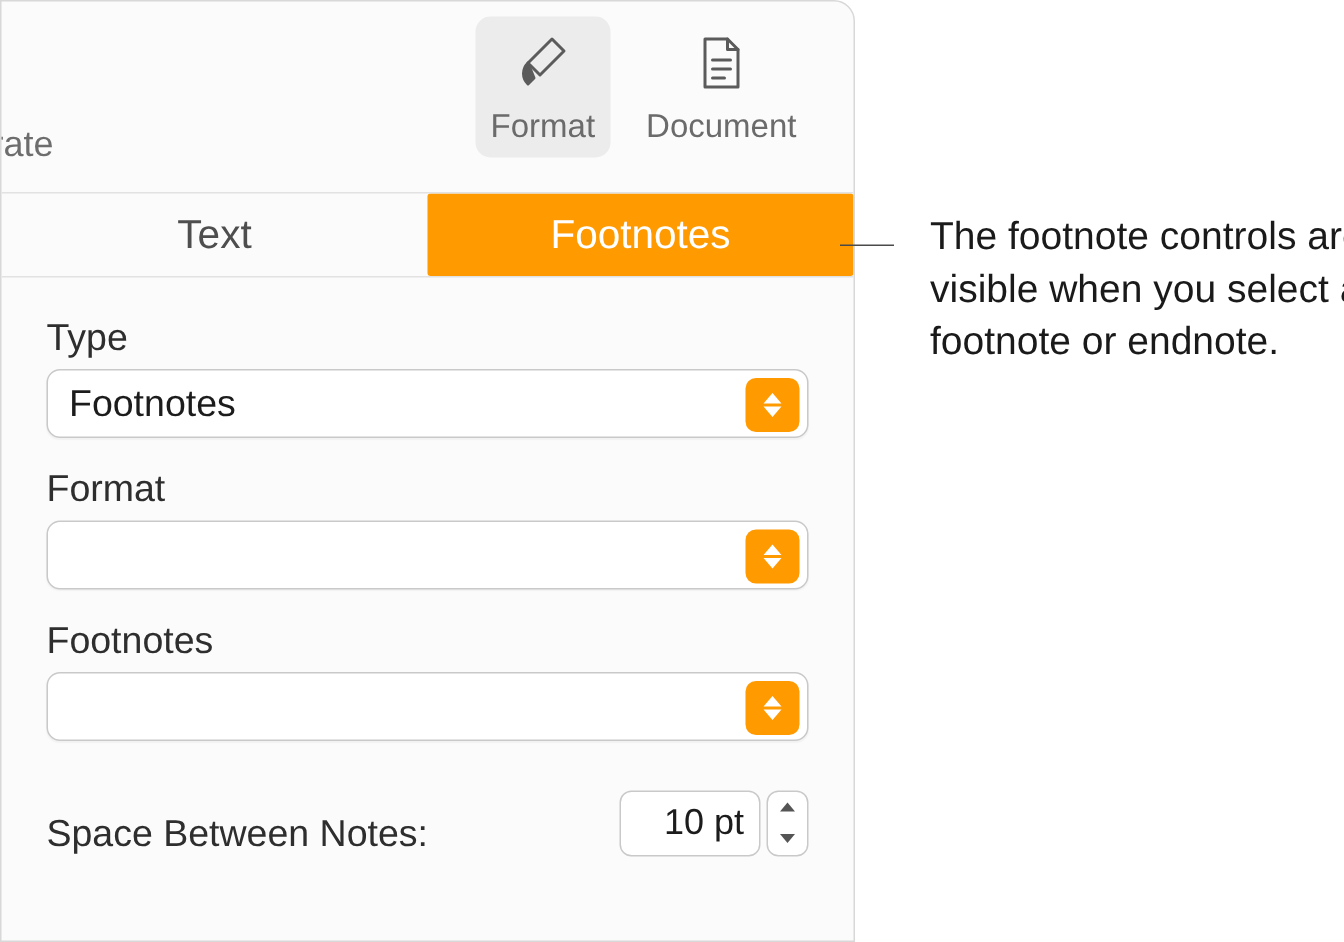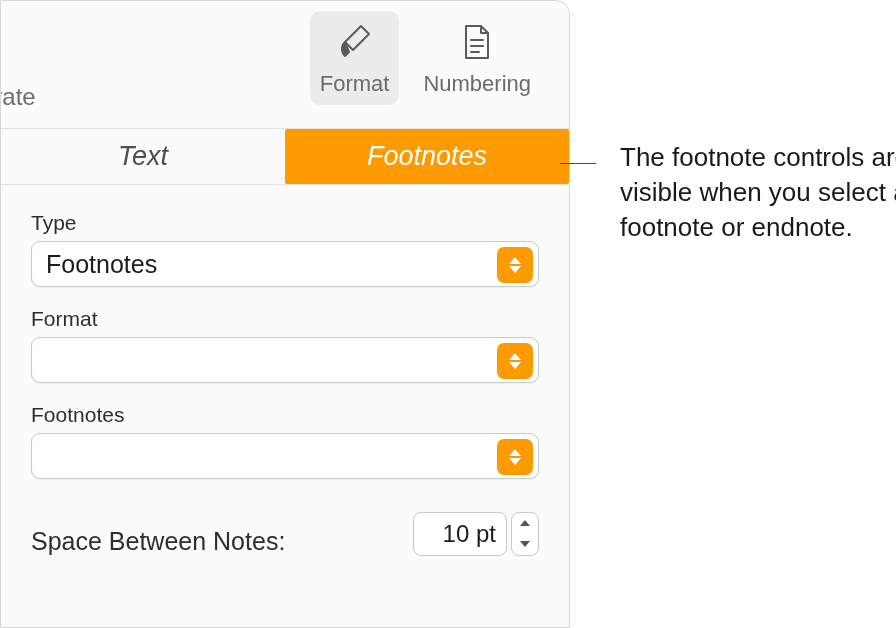--- a/index.html
+++ b/index.html
@@ -73,36 +73,35 @@
       border-bottom: 1px solid #e2e2e2;
     }
     .tab {
       flex: 1;
       display: flex;
       align-items: center;
       justify-content: center;
       font-size: 27px;
       color: #4e4e4e;
       background: transparent;
-      font-style: italic;
     }
     .tab.active {
       background: #ff9a00;
       color: #ffffff;
       font-weight: 500;
       border-radius: 2px;
     }
     .content {
       padding: 26px 30px;
     }
     .field-group {
       margin-bottom: 20px;
     }
     .field-label {
-      font-size: 21px;
+      font-size: 25px;
       color: #2e2e2e;
       margin-bottom: 6px;
     }
     .dropdown {
       position: relative;
       width: 100%;
       height: 46px;
       border: 1px solid #c9c9c9;
       border-radius: 9px;
       background: #ffffff;
@@ -234,21 +233,21 @@
       <div class="toolbar-item">
         <div class="icon-box">
           <svg width="36" height="40" viewBox="0 0 36 40" fill="none" stroke="#5b5b5b" stroke-width="2" stroke-linecap="round" stroke-linejoin="round">
             <path d="M7 4 L22 4 L29 11 L29 36 L7 36 Z"></path>
             <path d="M22 4 L22 11 L29 11"></path>
             <line x1="12" y1="18" x2="24" y2="18"></line>
             <line x1="12" y1="24" x2="24" y2="24"></line>
             <line x1="12" y1="30" x2="20" y2="30"></line>
           </svg>
         </div>
-        <div class="toolbar-caption">Numbering</div>
+        <div class="toolbar-caption">Document</div>
       </div>
     </div>
   </div>
 
   <div class="tabs">
     <div class="tab">
       <span>Text</span>
     </div>
     <div class="tab active">
       <span>Footnotes</span>

